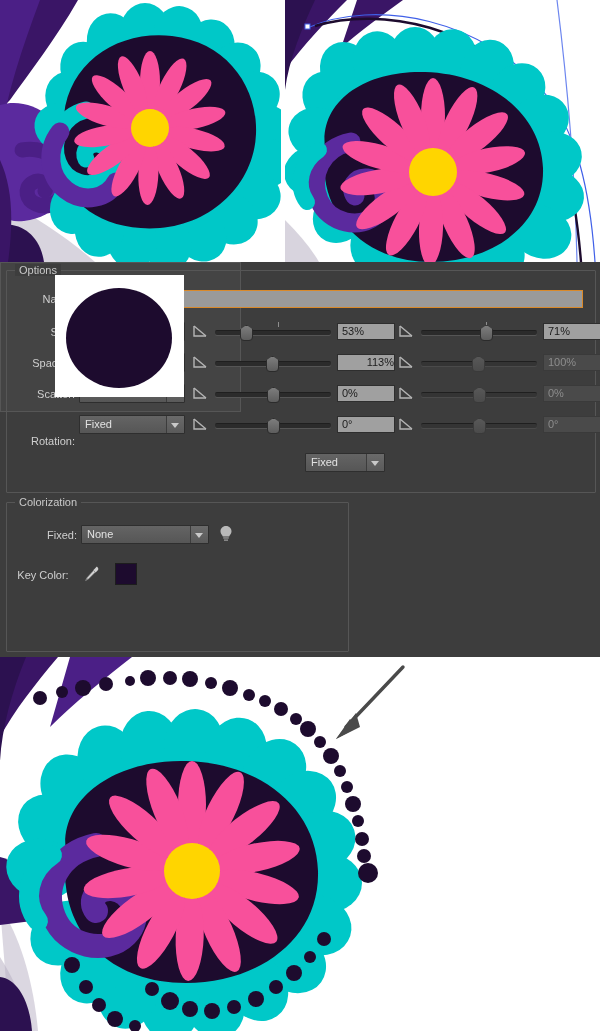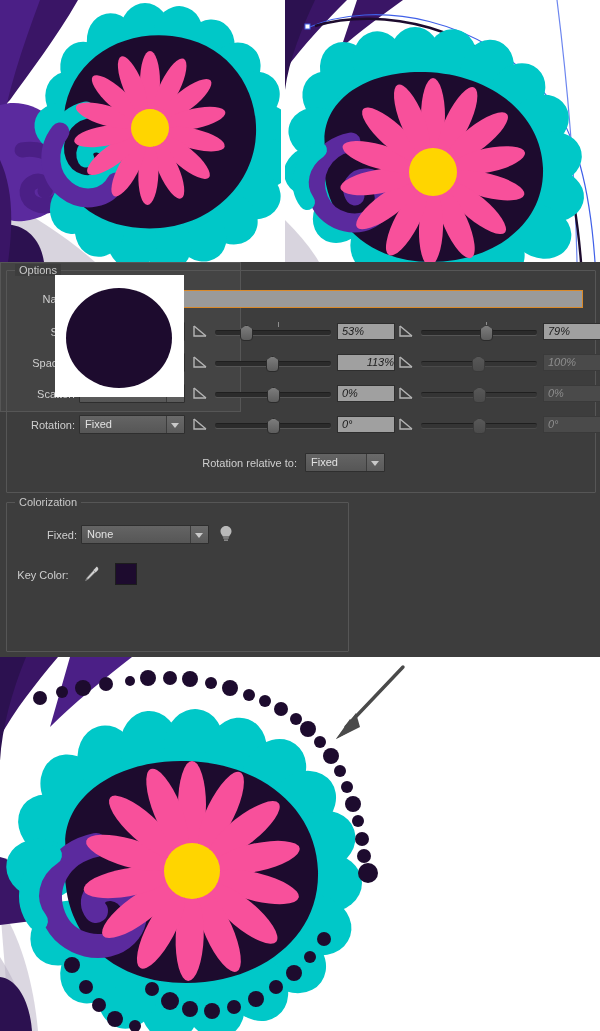--- a/index.html
+++ b/index.html
@@ -114,21 +114,21 @@
   .anglemark{
     position:absolute;width:16px;height:14px;top:3px;left:0;
   }
 
   
   .numbox{
     position:absolute;height:17px;box-sizing:border-box;
     background:#a0a0a0;border:1px solid #2e2e2e;
     font-size:11px;color:#1c1c1c;line-height:15px;
     padding-left:4px;
-    white-space:nowrap;overflow:hidden;font-style:italic;
+    white-space:nowrap;overflow:hidden;
   }
   .numbox.dim{background:#4a4a4a;border-color:#3a3a3a;color:#8d8d8d;}
 
   
   .swatch{
     position:absolute;width:22px;height:22px;
     border:1px solid #1d1d1d;box-sizing:border-box;
   }
   .eyedropper{position:absolute;width:18px;height:18px;}
   .bulb{position:absolute;width:14px;height:18px;}
@@ -366,21 +366,21 @@
         <span class="anglemark">
           <svg width="16" height="14" viewBox="0 0 16 14">
               <path d="M1 1 L1 11 L13 11" fill="none" stroke="#b5b5b5" stroke-width="1.4"></path>
               <path d="M1 1 L13 11" fill="none" stroke="#b5b5b5" stroke-width="1.4"></path>
             </svg>
         </span>
         <div class="track" style="width:116px;"></div>
         <div class="tick" style="left:87px;"></div>
         <div class="thumb" style="left:81px;"></div>
       </div>
-      <div class="numbox" style="left:536px;top:52px;width:58px;">79%</div>
+      <div class="numbox" style="left:536px;top:52px;width:58px;">71%</div>
 
       <span class="lbl" style="left:4px;top:82px;width:64px;">Spacing:</span>
       <div class="dropdown" style="left:72px;top:82px;width:106px;">
         <span>Fixed</span>
         <span class="arrowbox"></span>
       </div>
       <div class="slider" style="left:186px;top:82px;width:140px;">
         <span class="anglemark">
           <svg width="16" height="14" viewBox="0 0 16 14">
               <path d="M1 1 L1 11 L13 11" fill="none" stroke="#b5b5b5" stroke-width="1.4"></path>
@@ -426,21 +426,21 @@
           <svg width="16" height="14" viewBox="0 0 16 14">
               <path d="M1 1 L1 11 L13 11" fill="none" stroke="#b5b5b5" stroke-width="1.4"></path>
               <path d="M1 1 L13 11" fill="none" stroke="#b5b5b5" stroke-width="1.4"></path>
             </svg>
         </span>
         <div class="track" style="width:116px;"></div>
         <div class="thumb" style="left:74px;"></div>
       </div>
       <div class="numbox dim" style="left:536px;top:114px;width:58px;">0%</div>
 
-      <span class="lbl" style="left:4px;top:144px;width:64px;">Rotation:</span>
+      <span class="lbl" style="left:4px;top:160px;width:64px;">Rotation:</span>
       <div class="dropdown" style="left:72px;top:144px;width:106px;">
         <span>Fixed</span>
         <span class="arrowbox"></span>
       </div>
       <div class="slider" style="left:186px;top:144px;width:140px;">
         <span class="anglemark">
           <svg width="16" height="14" viewBox="0 0 16 14">
               <path d="M1 1 L1 11 L13 11" fill="none" stroke="#b5b5b5" stroke-width="1.4"></path>
               <path d="M1 1 L13 11" fill="none" stroke="#b5b5b5" stroke-width="1.4"></path>
             </svg>
@@ -455,21 +455,20 @@
           <svg width="16" height="14" viewBox="0 0 16 14">
               <path d="M1 1 L1 11 L13 11" fill="none" stroke="#b5b5b5" stroke-width="1.4"></path>
               <path d="M1 1 L13 11" fill="none" stroke="#b5b5b5" stroke-width="1.4"></path>
             </svg>
         </span>
         <div class="track" style="width:116px;"></div>
         <div class="thumb" style="left:74px;"></div>
       </div>
       <div class="numbox dim" style="left:536px;top:145px;width:58px;">0°</div>
 
-      <span class="lbl" style="left:150px;top:182px;width:140px;">Rotation relative to:</span>
       <div class="dropdown" style="left:298px;top:182px;width:80px;">
         <span>Fixed</span>
         <span class="arrowbox"></span>
       </div>
     </div>
 
     <div class="fieldset fs-color">
       <span class="legend">Colorization</span>
 
       <span class="lbl" style="left:8px;top:22px;width:62px;">Fixed:</span>

